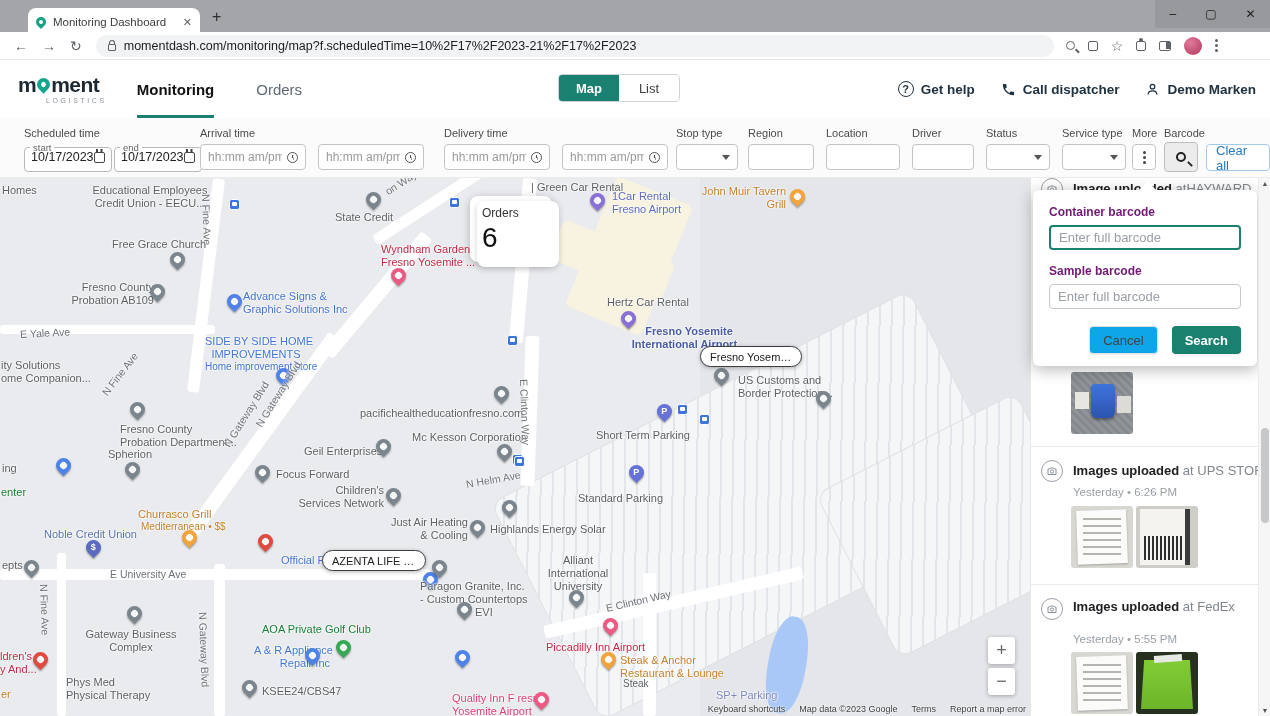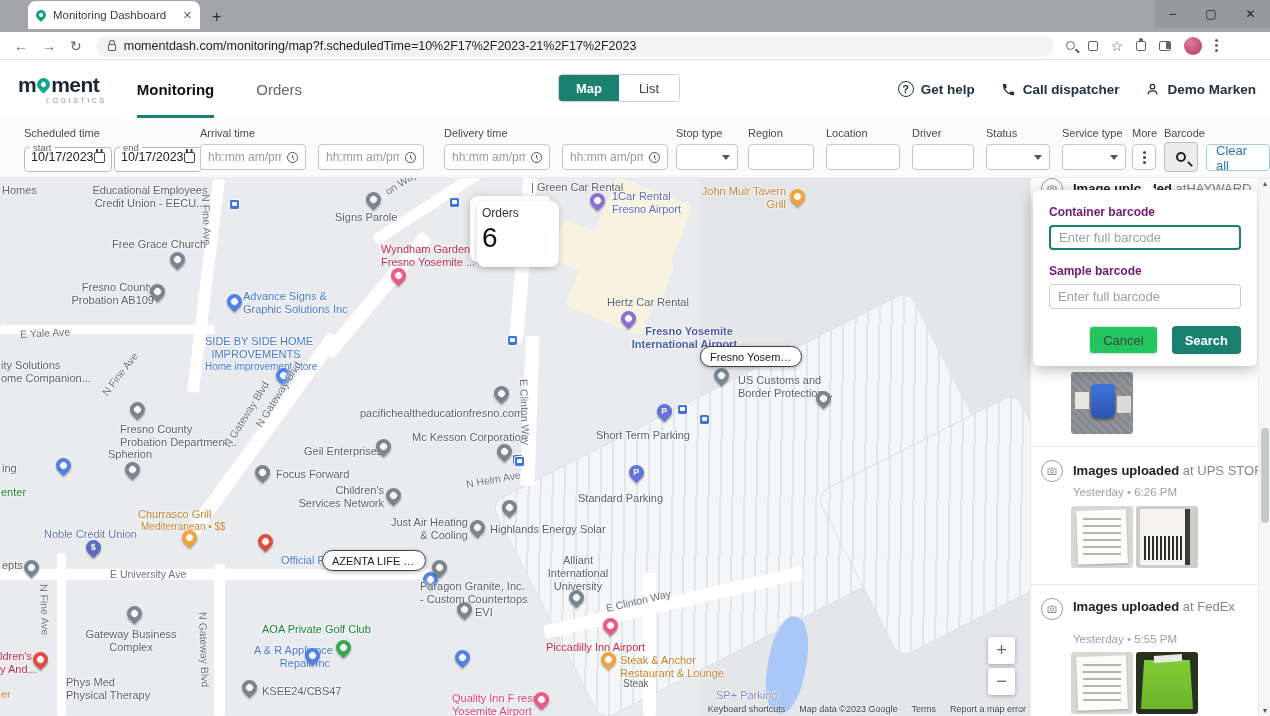--- a/index.html
+++ b/index.html
@@ -2,21 +2,21 @@
 <html><head>
 <meta charset="utf-8">
 <style>
   *{margin:0;padding:0;box-sizing:border-box;font-family:"Liberation Sans",sans-serif;}
   html,body{width:1270px;height:716px;overflow:hidden;background:#fff;}
   #stage{position:relative;width:1270px;height:716px;}
 
   
   .tabstrip{position:absolute;left:0;top:0;width:1270px;height:32px;background:#a3a5a8;}
   .winzone{position:absolute;right:0;top:0;width:115px;height:28px;background:#97999d;display:flex;align-items:center;justify-content:space-around;color:#1c1c1c;font-size:12px;}
-  .tab{position:absolute;left:28px;top:1px;width:172px;height:28px;background:#fff;border-radius:8px 8px 0 0;display:flex;align-items:center;padding:0 8px;gap:7px;}
+  .tab{position:absolute;left:28px;top:8px;width:172px;height:28px;background:#fff;border-radius:8px 8px 0 0;display:flex;align-items:center;padding:0 8px;gap:7px;}
   .tab-title{font-size:11.5px;color:#3c4043;flex:1;white-space:nowrap;overflow:hidden;}
   .tab-close{font-size:11px;color:#5f6368;}
   .newtab{position:absolute;left:212px;top:8px;font-size:16px;color:#2d2e30;}
   .mini-pin{display:inline-block;width:10px;height:10px;background:#16a085;border-radius:50% 50% 50% 0;transform:rotate(-45deg);position:relative;flex:0 0 auto;}
   .mini-pin::after{content:"";position:absolute;inset:3px;background:#fff;border-radius:50%;}
   .addressbar{position:absolute;left:0;top:32px;width:1270px;height:28px;background:#fff;display:flex;align-items:center;border-bottom:1px solid #e4e6e8;}
   .nav-glyph{font-size:14px;color:#5f6368;margin-left:14px;}
   .urlpill{margin-left:14px;width:958px;height:22px;background:#f1f3f4;border-radius:11px;display:flex;align-items:center;padding:0 12px;gap:8px;}
   .lock{width:8px;height:7px;border:1.4px solid #5f6368;border-radius:1px;position:relative;margin-top:3px;}
   .lock::before{content:"";position:absolute;left:0.5px;top:-5px;width:4px;height:4px;border:1.4px solid #5f6368;border-bottom:none;border-radius:4px 4px 0 0;}
@@ -134,21 +134,21 @@
   .sthumb{position:absolute;left:2px;width:8px;border-radius:4px;background:#c6c8ca;}
 
   
   .popup{position:absolute;left:2px;top:12px;width:224px;height:176px;background:#fff;border-radius:6px;box-shadow:0 3px 16px rgba(0,0,0,.3);z-index:40;padding:15px 16px;}
   .popup::before{content:"";position:absolute;top:-6px;left:108px;width:13px;height:13px;background:#fff;transform:rotate(45deg);}
   .plabel{font-size:12px;font-weight:700;color:#701a75;margin-bottom:6px;}
   .pinput{width:100%;height:25px;border:1px solid #c9c9c9;border-radius:4px;padding:0 8px;font-size:13px;outline:none;color:#222;}
   .pinput::placeholder{color:#9aa0a6;}
   .pinput.focus{border:2px solid #1a8170;}
   .prow{display:flex;justify-content:flex-end;gap:14px;margin-top:17px;}
-  .pbtn{height:28px;padding:0 13px;border-radius:4px;font-size:13px;display:flex;align-items:center;border:1px solid #e2e2e2;background:#22c55e;color:#444;box-shadow:0 1px 2px rgba(0,0,0,.08);}
+  .pbtn{height:28px;padding:0 13px;border-radius:4px;font-size:13px;display:flex;align-items:center;border:1px solid #e2e2e2;background:#0ea5e9;color:#444;box-shadow:0 1px 2px rgba(0,0,0,.08);}
   .pbtn.primary{background:#1a8170;color:#fff;font-weight:700;border:none;}
 </style>
 </head>
 <body>
 
 <div id="stage">
 
   <div class="tabstrip">
     <div class="winzone">
       <span>–</span>
@@ -333,21 +333,21 @@
         <div class="mlabel c-gray" style="left: 2px; top: 6px;">
           <div>Homes</div>
         </div>
         <div class="mlabel c-gray" style="text-align: center; width: 140px; left: 80px; top: 6px;">
           <div>Educational Employees</div>
           <div>Credit Union - EECU...</div>
         </div>
         <div class="road-label" style="transform: rotate(88deg); left: 206px; top: 10px;">N Fine Ave</div>
         <div class="pin p-gray" style="left: 366px; top: 14px;"></div>
         <div class="mlabel c-gray" style="left: 335px; top: 33px;">
-          <div>Signs Parole</div>
+          <div>State Credit</div>
         </div>
         <div class="mlabel c-gray" style="left: 112px; top: 60px;">
           <div>Free Grace Church</div>
         </div>
         <div class="pin p-gray" style="left: 170px; top: 74px;"></div>
         <div class="mlabel c-gray" style="text-align: right; width: 96px; left: 58px; top: 103px;">
           <div>Fresno County</div>
           <div>Probation AB109</div>
         </div>
         <div class="pin p-gray" style="left: 150px; top: 106px;"></div>

